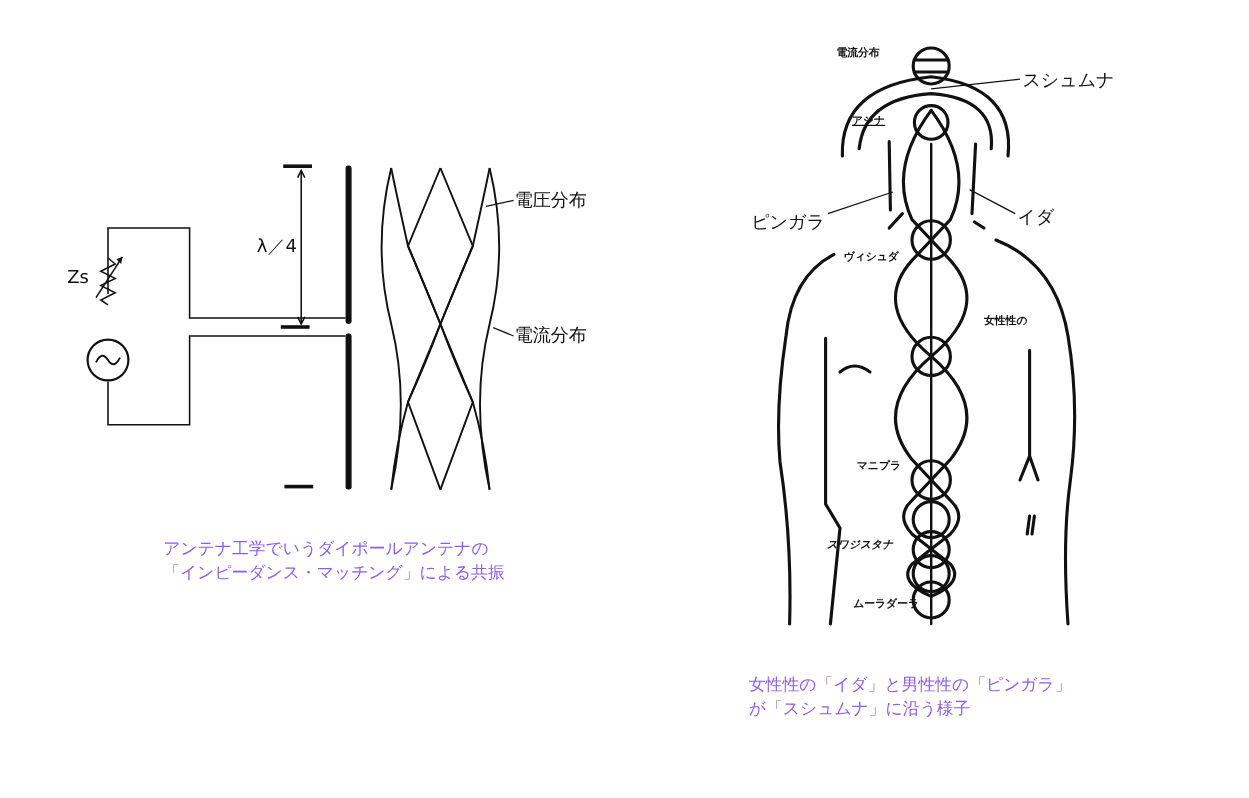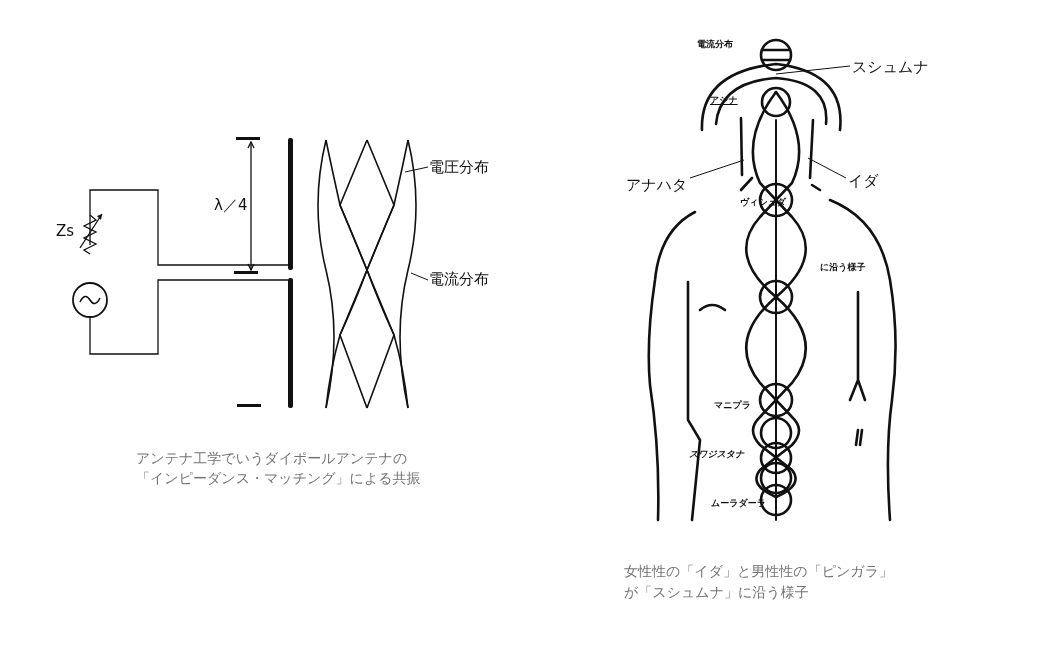--- a/index.html
+++ b/index.html
@@ -2,21 +2,21 @@
 <html><head>
 <meta charset="utf-8">
 <style>
   html, body { margin:0; padding:0; background:#ffffff; }
   body { width:1041px; height:665px; position:relative; overflow:hidden;
          font-family:"DejaVu Sans", sans-serif; color:#000; }
   svg { position:absolute; left:0; top:0; }
   .lbl { position:absolute; white-space:nowrap; color:#111; }
   .lbl-lg { font-size:15px; }
   .lbl-sm { font-size:9px; font-weight:bold; }
-  .caption { position:absolute; font-size:14px; line-height:20px; color:#737373; white-space:nowrap; }
+  .caption { position:absolute; font-size:14px; line-height:20px; color:#8b5cf6; white-space:nowrap; }
 </style>
 </head>
 <body>
 
 <svg width="1041" height="665" viewBox="0 0 1041 665">
   <g fill="none" stroke="#111" stroke-width="1.3">
 
     <polyline points="90,245 90,190 158,190 158,265 288,265"></polyline>
     <polyline points="90,318 90,354 158,354 158,280 288,280"></polyline>
 
@@ -95,21 +95,21 @@
 <div class="lbl lbl-lg" style="left:56px;top:222px;">Zs</div>
 <div class="lbl lbl-lg" style="left:214px;top:196px;">λ／4</div>
 <div class="lbl lbl-lg" style="left:429px;top:158px;">電圧分布</div>
 <div class="lbl lbl-lg" style="left:429px;top:270px;">電流分布</div>
 <div class="caption" style="left:136px;top:448px;">アンテナ工学でいうダイポールアンテナの</div>
 <div class="caption" style="left:136px;top:468px;">「インピーダンス・マッチング」による共振</div>
 
 <div class="lbl lbl-sm" style="left:697px;top:38px;">電流分布</div>
 <div class="lbl lbl-lg" style="left:852px;top:58px;">スシュムナ</div>
 <div class="lbl lbl-sm" style="left:710px;top:94px;text-decoration:underline;">アジナ</div>
-<div class="lbl lbl-lg" style="left:626px;top:176px;">アナハタ</div>
+<div class="lbl lbl-lg" style="left:626px;top:176px;">ピンガラ</div>
 <div class="lbl lbl-lg" style="left:848px;top:172px;">イダ</div>
-<div class="lbl lbl-sm" style="left:703px;top:196px;margin-left:37px;">ヴィシュダ</div>
-<div class="lbl lbl-sm" style="left:820px;top:261px;">に沿う様子</div>
-<div class="lbl lbl-sm" style="left:714px;top:382px;margin-top:17px;">マニプラ</div>
+<div class="lbl lbl-sm" style="left:703px;top:208px;">ヴィシュダ</div>
+<div class="lbl lbl-sm" style="left:820px;top:261px;">女性性の</div>
+<div class="lbl lbl-sm" style="left:714px;top:382px;">マニプラ</div>
 <div class="lbl lbl-sm" style="left:689px;top:448px;font-style:italic;">スワジスタナ</div>
 <div class="lbl lbl-sm" style="left:691px;top:497px;margin-left:20px;">ムーラダーラ</div>
 <div class="caption" style="left:624px;top:561px;">女性性の「イダ」と男性性の「ピンガラ」</div>
-<div class="caption" style="left:624px;top:582px;">が「スシュムナ」に沿う様子</div>
+<div class="caption" style="left:624px;top:582px;font-family:Liberation Serif, serif;">が「スシュムナ」に沿う様子</div>
 
 </body></html>

